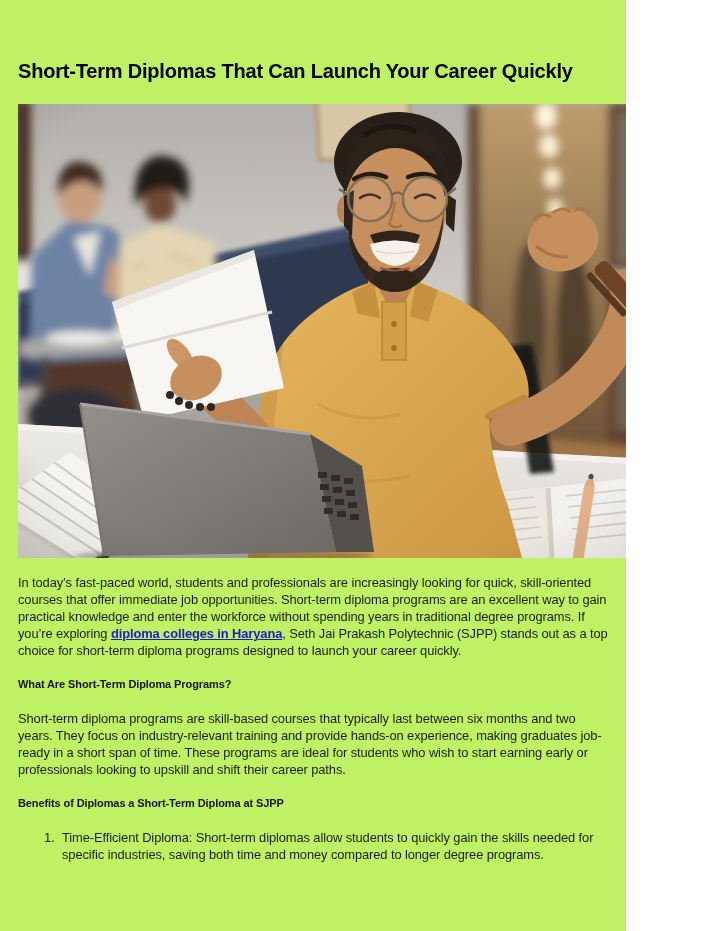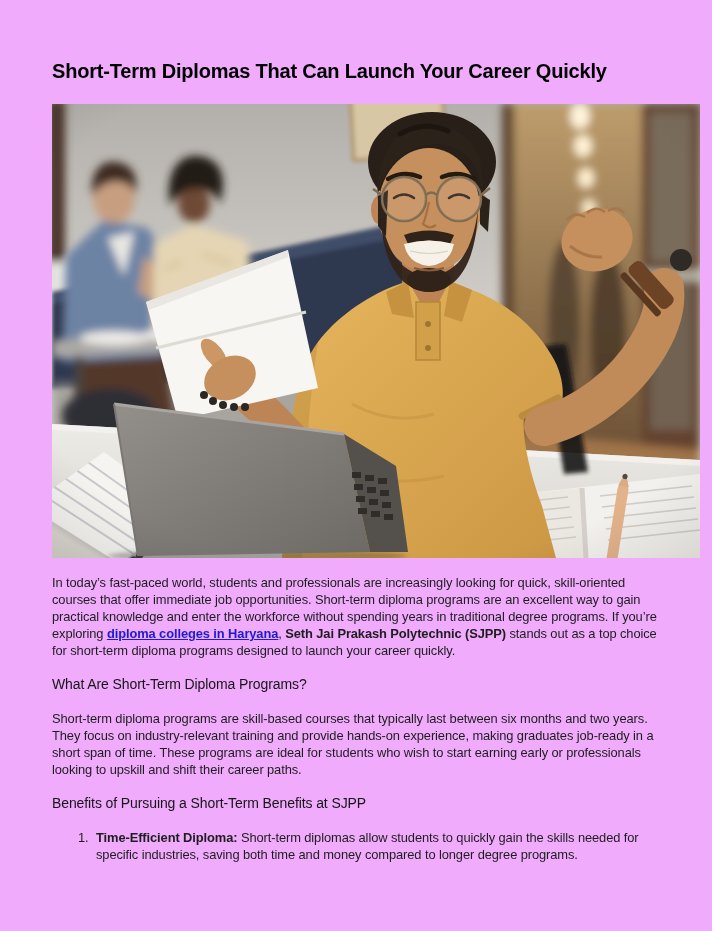--- a/index.html
+++ b/index.html
@@ -1,32 +1,32 @@
 <!DOCTYPE html>
 <html><head>
 <meta charset="utf-8">
 <style>
   html,body{margin:0;padding:0;background:#ffffff;}
   .doc{
-    width:712px;height:931px;box-sizing:border-box;
-    padding:0 52px;background:#f0abfc;overflow:hidden;
+    width:626px;height:931px;box-sizing:border-box;
+    padding:0 18px;background:#bef264;overflow:hidden;
     font-family:"Liberation Sans","DejaVu Sans",sans-serif;
     color:#1d1d1d;
   }
   .title{
     margin:0;padding-top:58px;
     font-size:20px;line-height:26px;font-weight:bold;color:#000;
     letter-spacing:-0.2px;
   }
   .hero{margin:20px 0 0;width:648px;height:454px;display:block;}
   .hero svg{display:block;}
   .body-p{font-size:12.9px;line-height:17px;letter-spacing:-0.1px;margin:16px 0 0;}
-  .sub-h{font-size:14px;line-height:17px;letter-spacing:-0.1px;font-weight:normal;margin:17px 0 0;color:#151515;}
+  .sub-h{font-size:11px;line-height:17px;letter-spacing:-0.1px;font-weight:bold;margin:17px 0 0;color:#151515;}
   .link{color:#1c1ccf;font-weight:bold;text-decoration:underline;cursor:pointer;}
-  .bold{font-weight:bold;margin-top:34px;}
+  .bold{font-weight:normal;margin-top:34px;}
   .num-list{margin:17px 0 0;}
   .num-item{display:flex;font-size:12.9px;line-height:17px;letter-spacing:-0.1px;padding-left:26px;}
   .num{flex:none;width:18px;}
   .num-text{flex:1;}
 </style>
 </head>
 <body>
 
 <div class="doc">
 
@@ -261,21 +261,21 @@
       <rect width="648" height="454" fill="url(#gVig)"></rect>
     </svg>
   </figure>
 
   <p class="body-p"><span>In today’s fast-paced world, students and professionals are increasingly looking for quick, skill-oriented courses that offer immediate job opportunities. Short-term diploma programs are an excellent way to gain practical knowledge and enter the workforce without spending years in traditional degree programs. If you’re exploring </span><a class="link">diploma colleges in Haryana</a><span>, </span><span class="bold">Seth Jai Prakash Polytechnic (SJPP)</span><span> stands out as a top choice for short-term diploma programs designed to launch your career quickly.</span></p>
 
   <h2 class="sub-h">What Are Short-Term Diploma Programs?</h2>
 
   <p class="body-p" style="margin-top:17px;">Short-term diploma programs are skill-based courses that typically last between six months and two years. They focus on industry-relevant training and provide hands-on experience, making graduates job-ready in a short span of time. These programs are ideal for students who wish to start earning early or professionals looking to upskill and shift their career paths.</p>
 
-  <h2 class="sub-h">Benefits of Pursuing a Short-Term Benefits at SJPP</h2>
+  <h2 class="sub-h">Benefits of Diplomas a Short-Term Diploma at SJPP</h2>
 
   <div class="num-list">
     <div class="num-item">
       <span class="num">1.</span>
       <span class="num-text"><span class="bold">Time-Efficient Diploma:</span><span> Short-term diplomas allow students to quickly gain the skills needed for specific industries, saving both time and money compared to longer degree programs.</span></span>
     </div>
   </div>
 
 </div>
 

